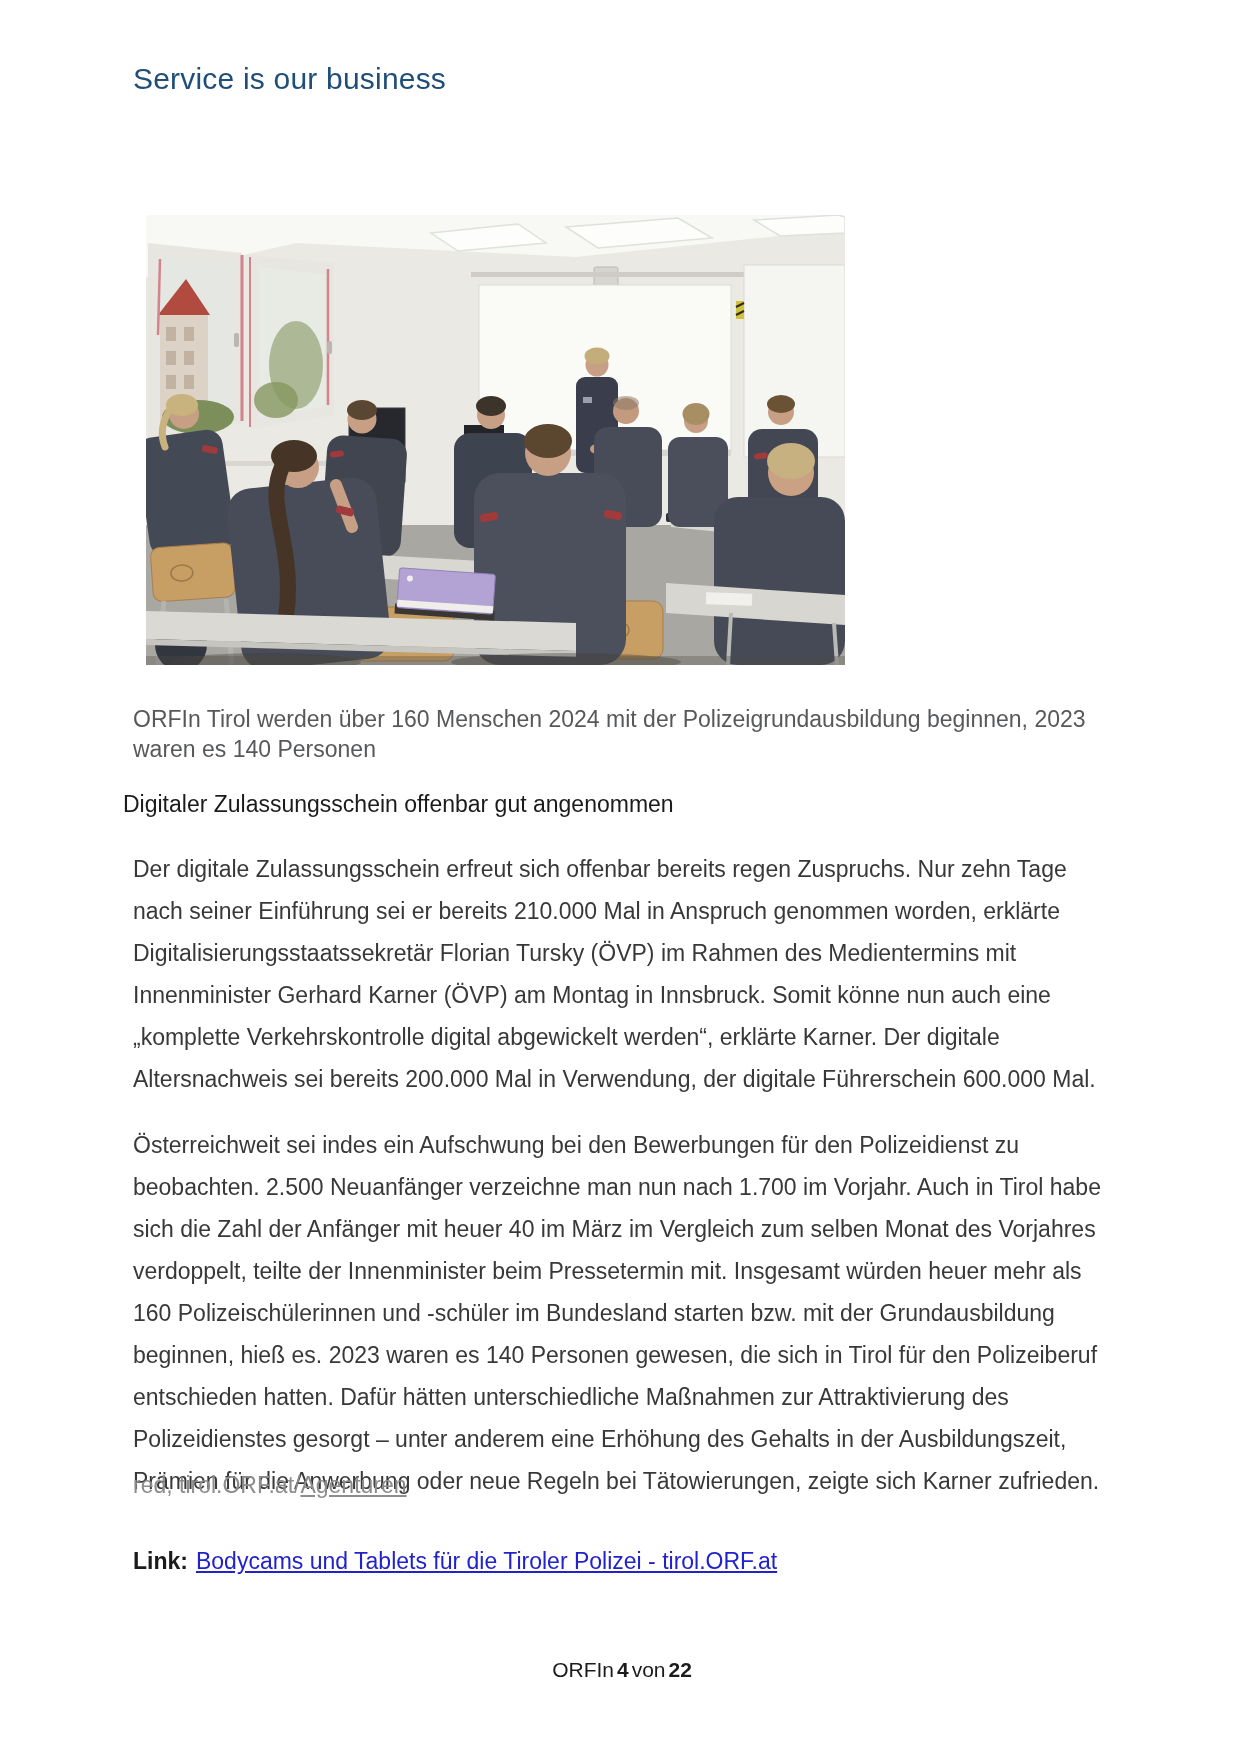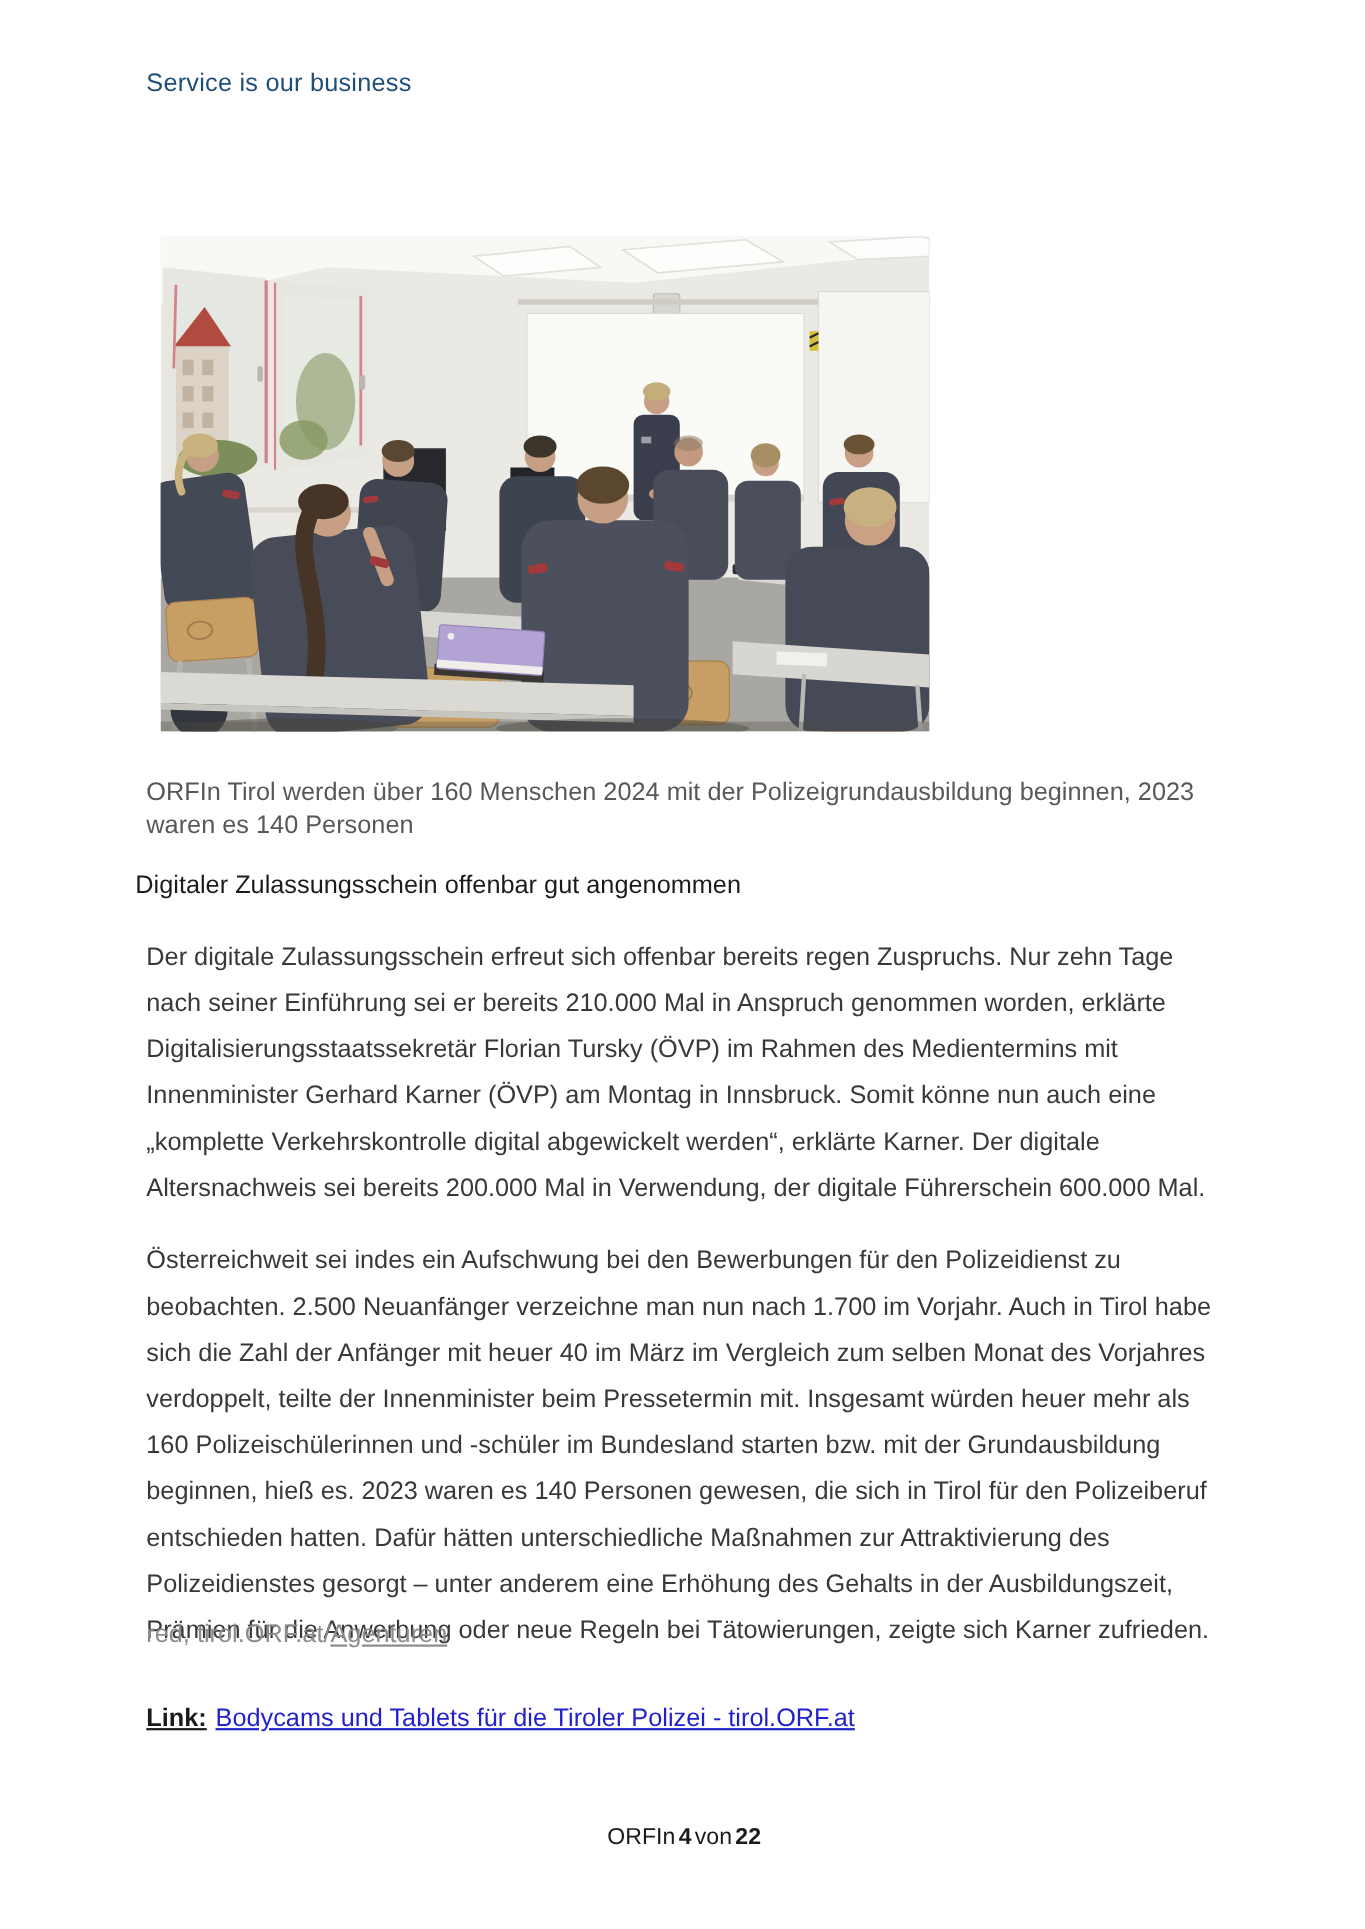--- a/index.html
+++ b/index.html
@@ -6,21 +6,21 @@
   .page{
     position:relative;
     width:1241px;height:1754px;
     background:#ffffff;
     font-family:"Liberation Sans", sans-serif;
     overflow:hidden;
     margin:0 auto;
   }
   .brand{
     position:absolute;left:133px;top:62px;
-    font-size:23px;color:#1f4e79;letter-spacing:.2px;
+    font-size:30px;color:#1f4e79;letter-spacing:.2px;
   }
   .photo{
     position:absolute;left:146px;top:215px;width:699px;height:450px;
   }
   .photo svg{display:block;width:100%;height:100%;}
   .caption{
     position:absolute;left:133px;top:704px;width:965px;
     font-size:23px;line-height:30px;color:#57585a;
   }
   .heading{
@@ -37,21 +37,21 @@
   .p2{top:1124px;}
   .byline{
     position:absolute;left:133px;top:1472px;width:965px;
     font-size:23px;color:#8c8c8c;
   }
   .byline a{color:#8c8c8c;text-decoration:underline;cursor:pointer;}
   .linkrow{
     position:absolute;left:133px;top:1548px;width:965px;
     font-size:23px;color:#000;
   }
-  .linkrow .lbl{font-weight:bold;color:#1b1b1b;margin-right:8px;text-decoration:underline;}
+  .linkrow .lbl{font-weight:bold;color:#1b1b1b;margin-right:8px;}
   .linkrow a{color:#2222cc;text-decoration:underline;cursor:pointer;}
   .footer{
     position:absolute;left:0;top:1658px;width:100%;
     text-align:center;font-size:21px;color:#1b1b1b;
   }
   .footer b{font-weight:bold;}
   .footer span{margin:0 3px;}
 </style>
 </head>
 <body>

